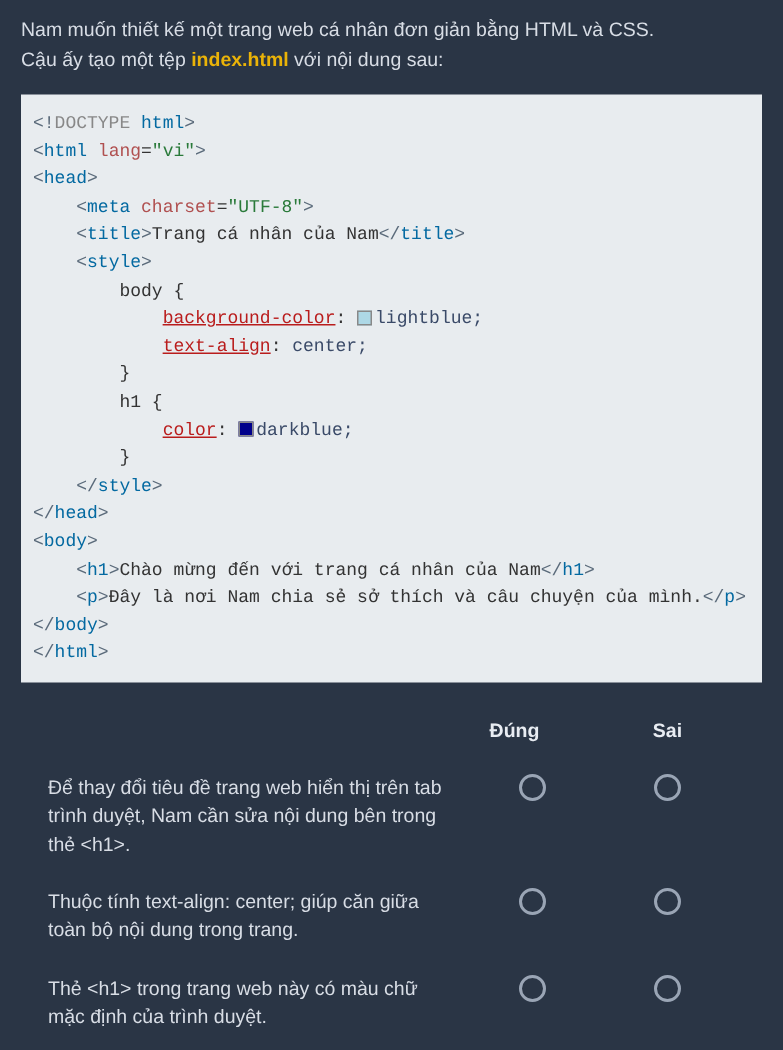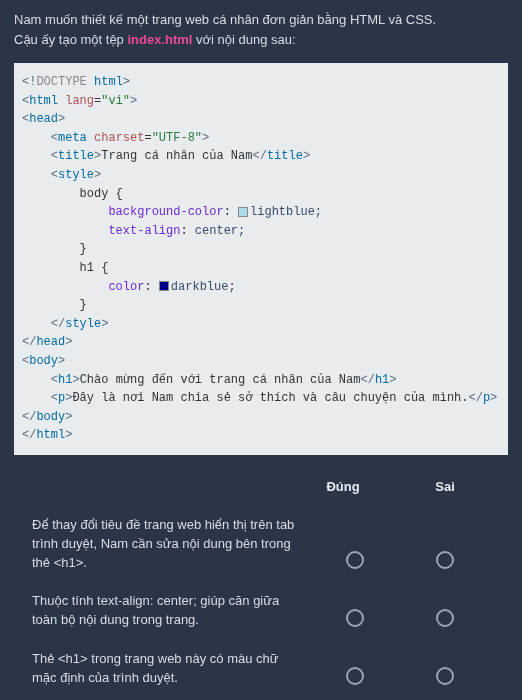--- a/index.html
+++ b/index.html
@@ -7,37 +7,37 @@
     width: 522px;
     height: 700px;
     background: #2a3545;
     font-family: Arial, sans-serif;
     color: #d8dde5;
     overflow: hidden;
     font-size: 13px;
   }
   .content { padding: 10px 14px 0 14px; }
   .intro-text { line-height: 1.5; margin-bottom: 14px; }
-  .intro-text .bold { font-weight: bold; color: #ec4899; }
+  .intro-text .bold { font-weight: bold; color: #eab308; }
   .codeblock {
     background: #e8ecef;
     color: #333;
     padding: 10px 8px;
     font-family: "Consolas", "Courier New", monospace;
     font-size: 12px;
     line-height: 1.55;
     white-space: pre;
     overflow-x: auto;
     margin-bottom: 24px;
   }
   .tag-punct { color: #5a6a7a; }
   .tag-name { color: #0369a1; }
   .attr-name { color: #b05050; }
   .attr-val  { color: #2a7a3a; }
-  .css-prop  { color: #6d28d9; }
+  .css-prop  { color: #b91c1c; text-decoration: underline; }
   .css-val   { color: #3a4a68; }
   .swatch {
     display: inline-block;
     width: 10px; height: 10px;
     vertical-align: middle;
     border: 1px solid #888;
     margin-right: 2px;
   }
   .sw-lightblue { background: #add8e6; }
   .sw-darkblue  { background: #00008b; }
@@ -51,21 +51,21 @@
   }
   .quiz-head .spacer { flex: 1; }
   .quiz-head .col {
     width: 90px;
     text-align: center;
     font-weight: bold;
     color: #e8ecf2;
   }
   .quiz-row {
     display: flex;
-    align-items: flex-end;
+    align-items: flex-start;
     padding: 10px 0;
   }
   .quiz-row .stmt {
     flex: 1;
     line-height: 1.45;
     padding-right: 10px;
   }
   .quiz-row .cell {
     width: 90px;
     text-align: center;

